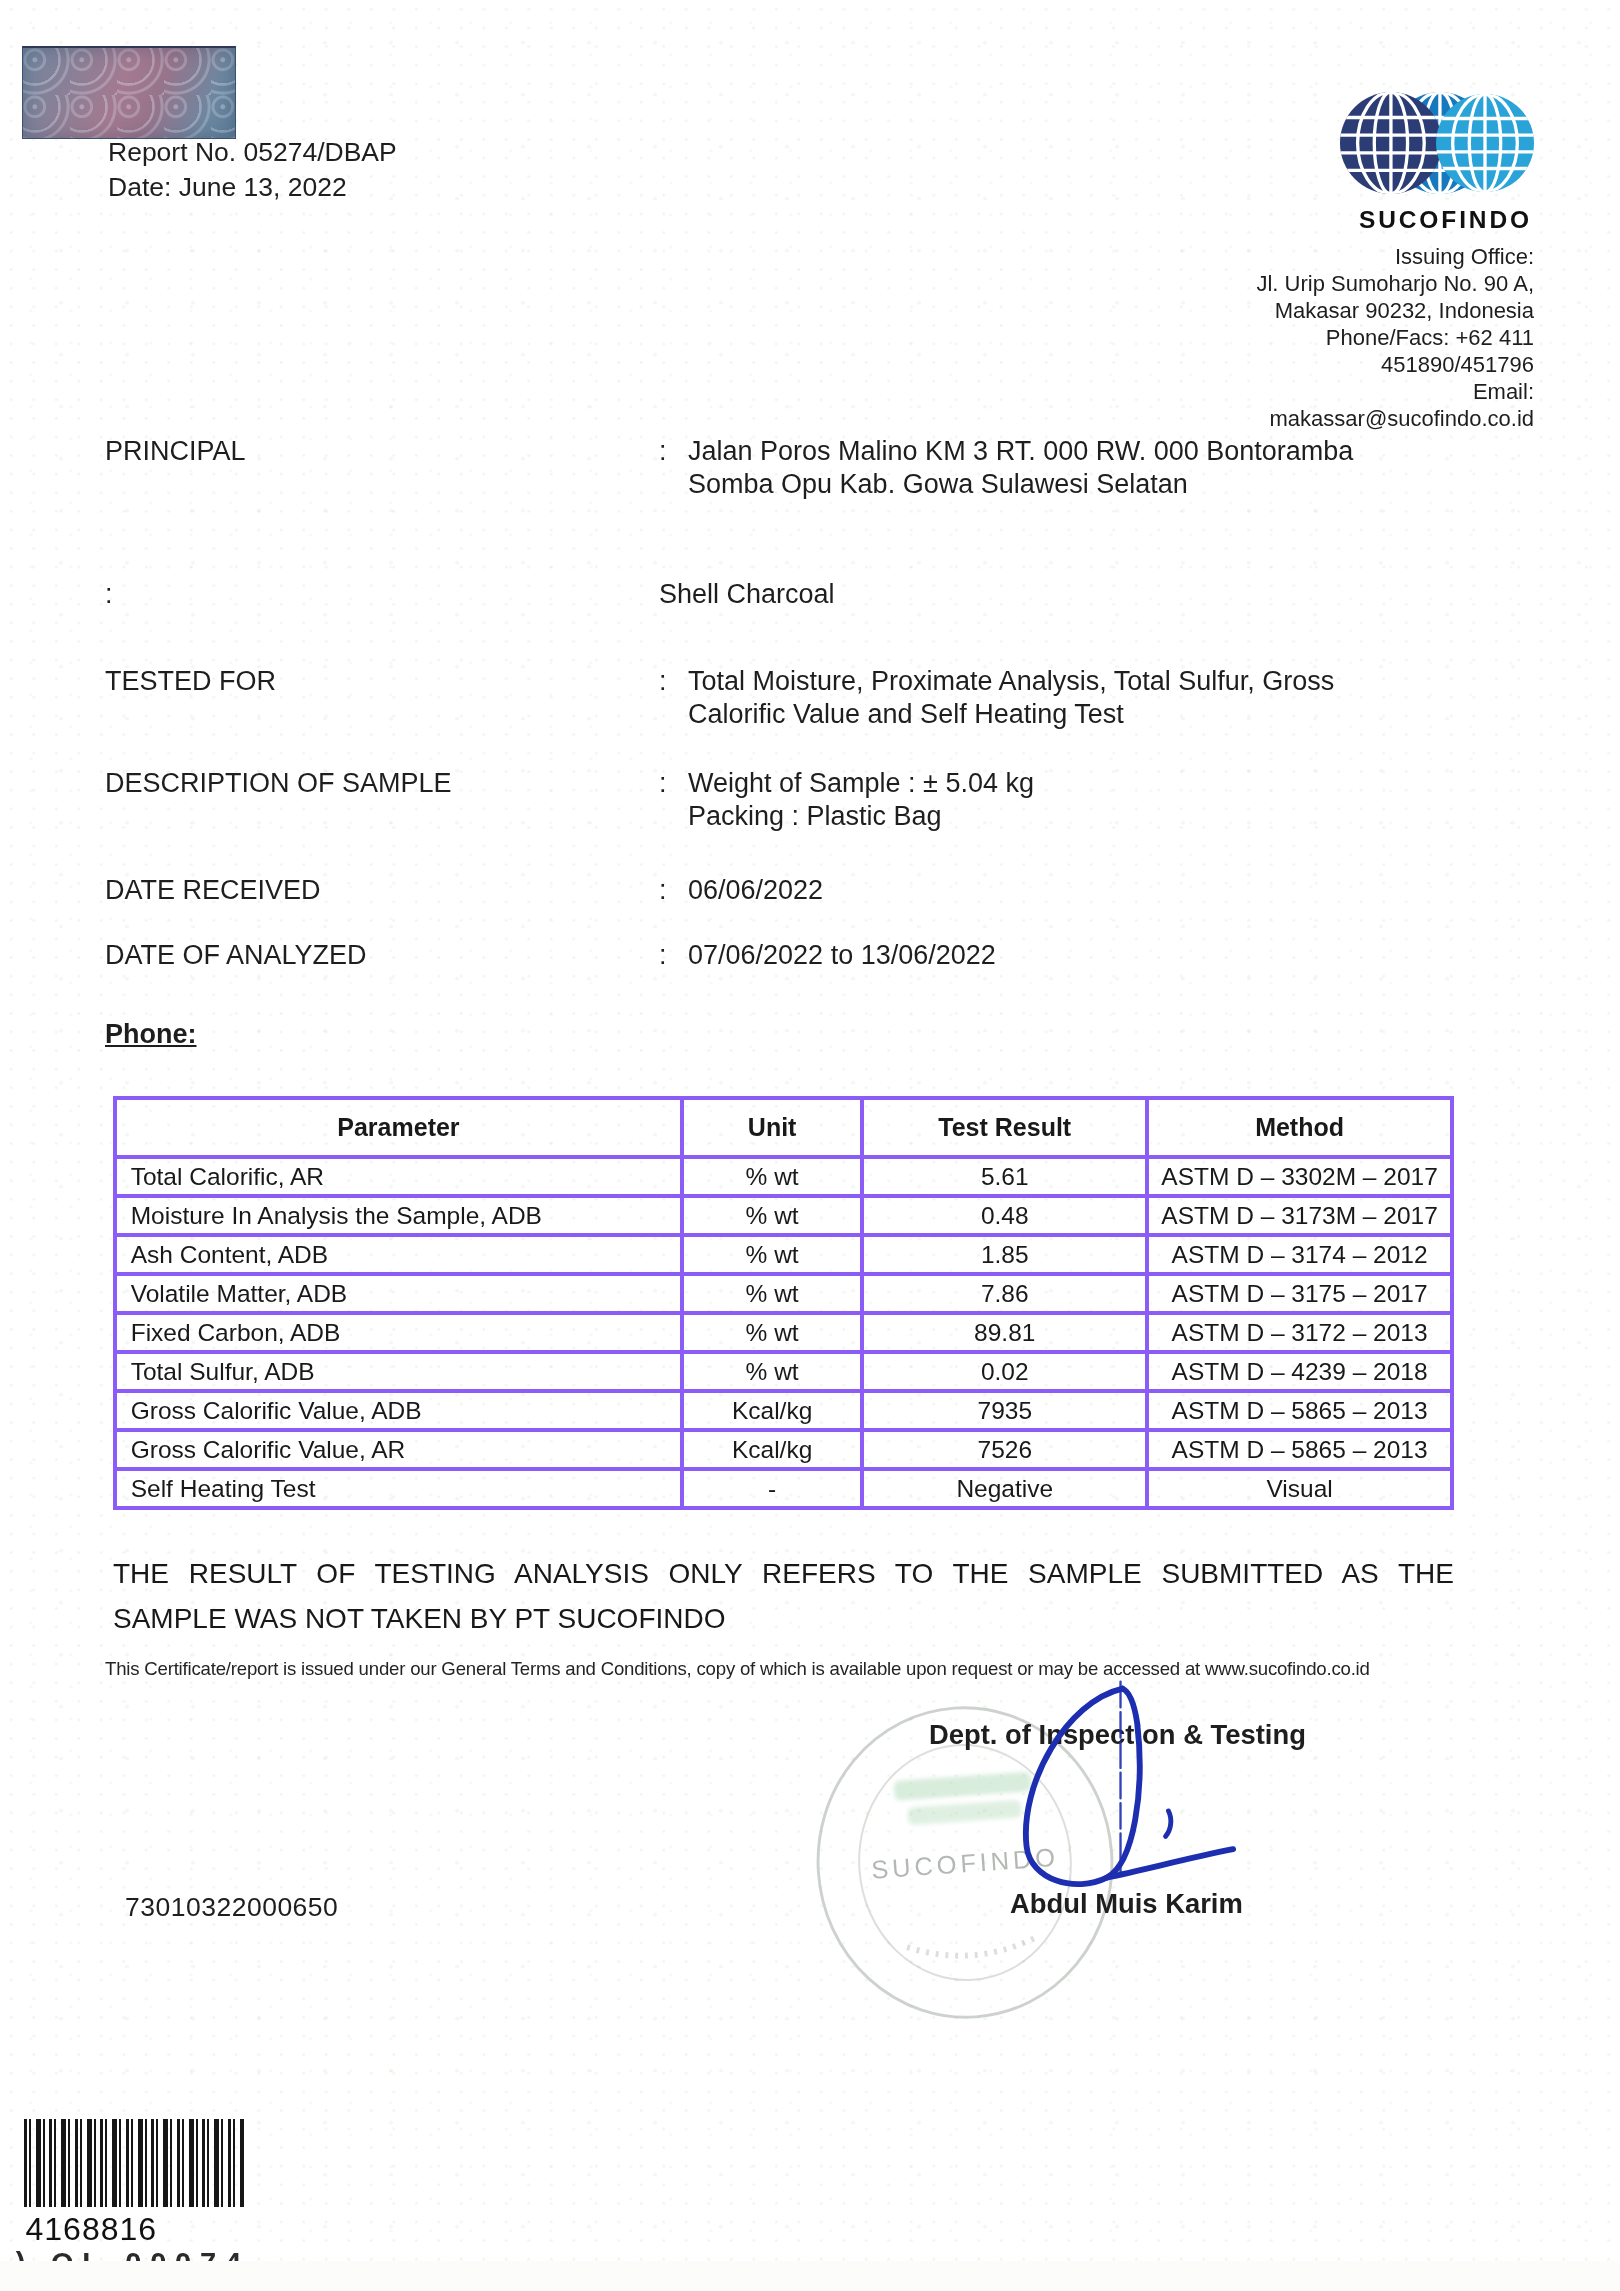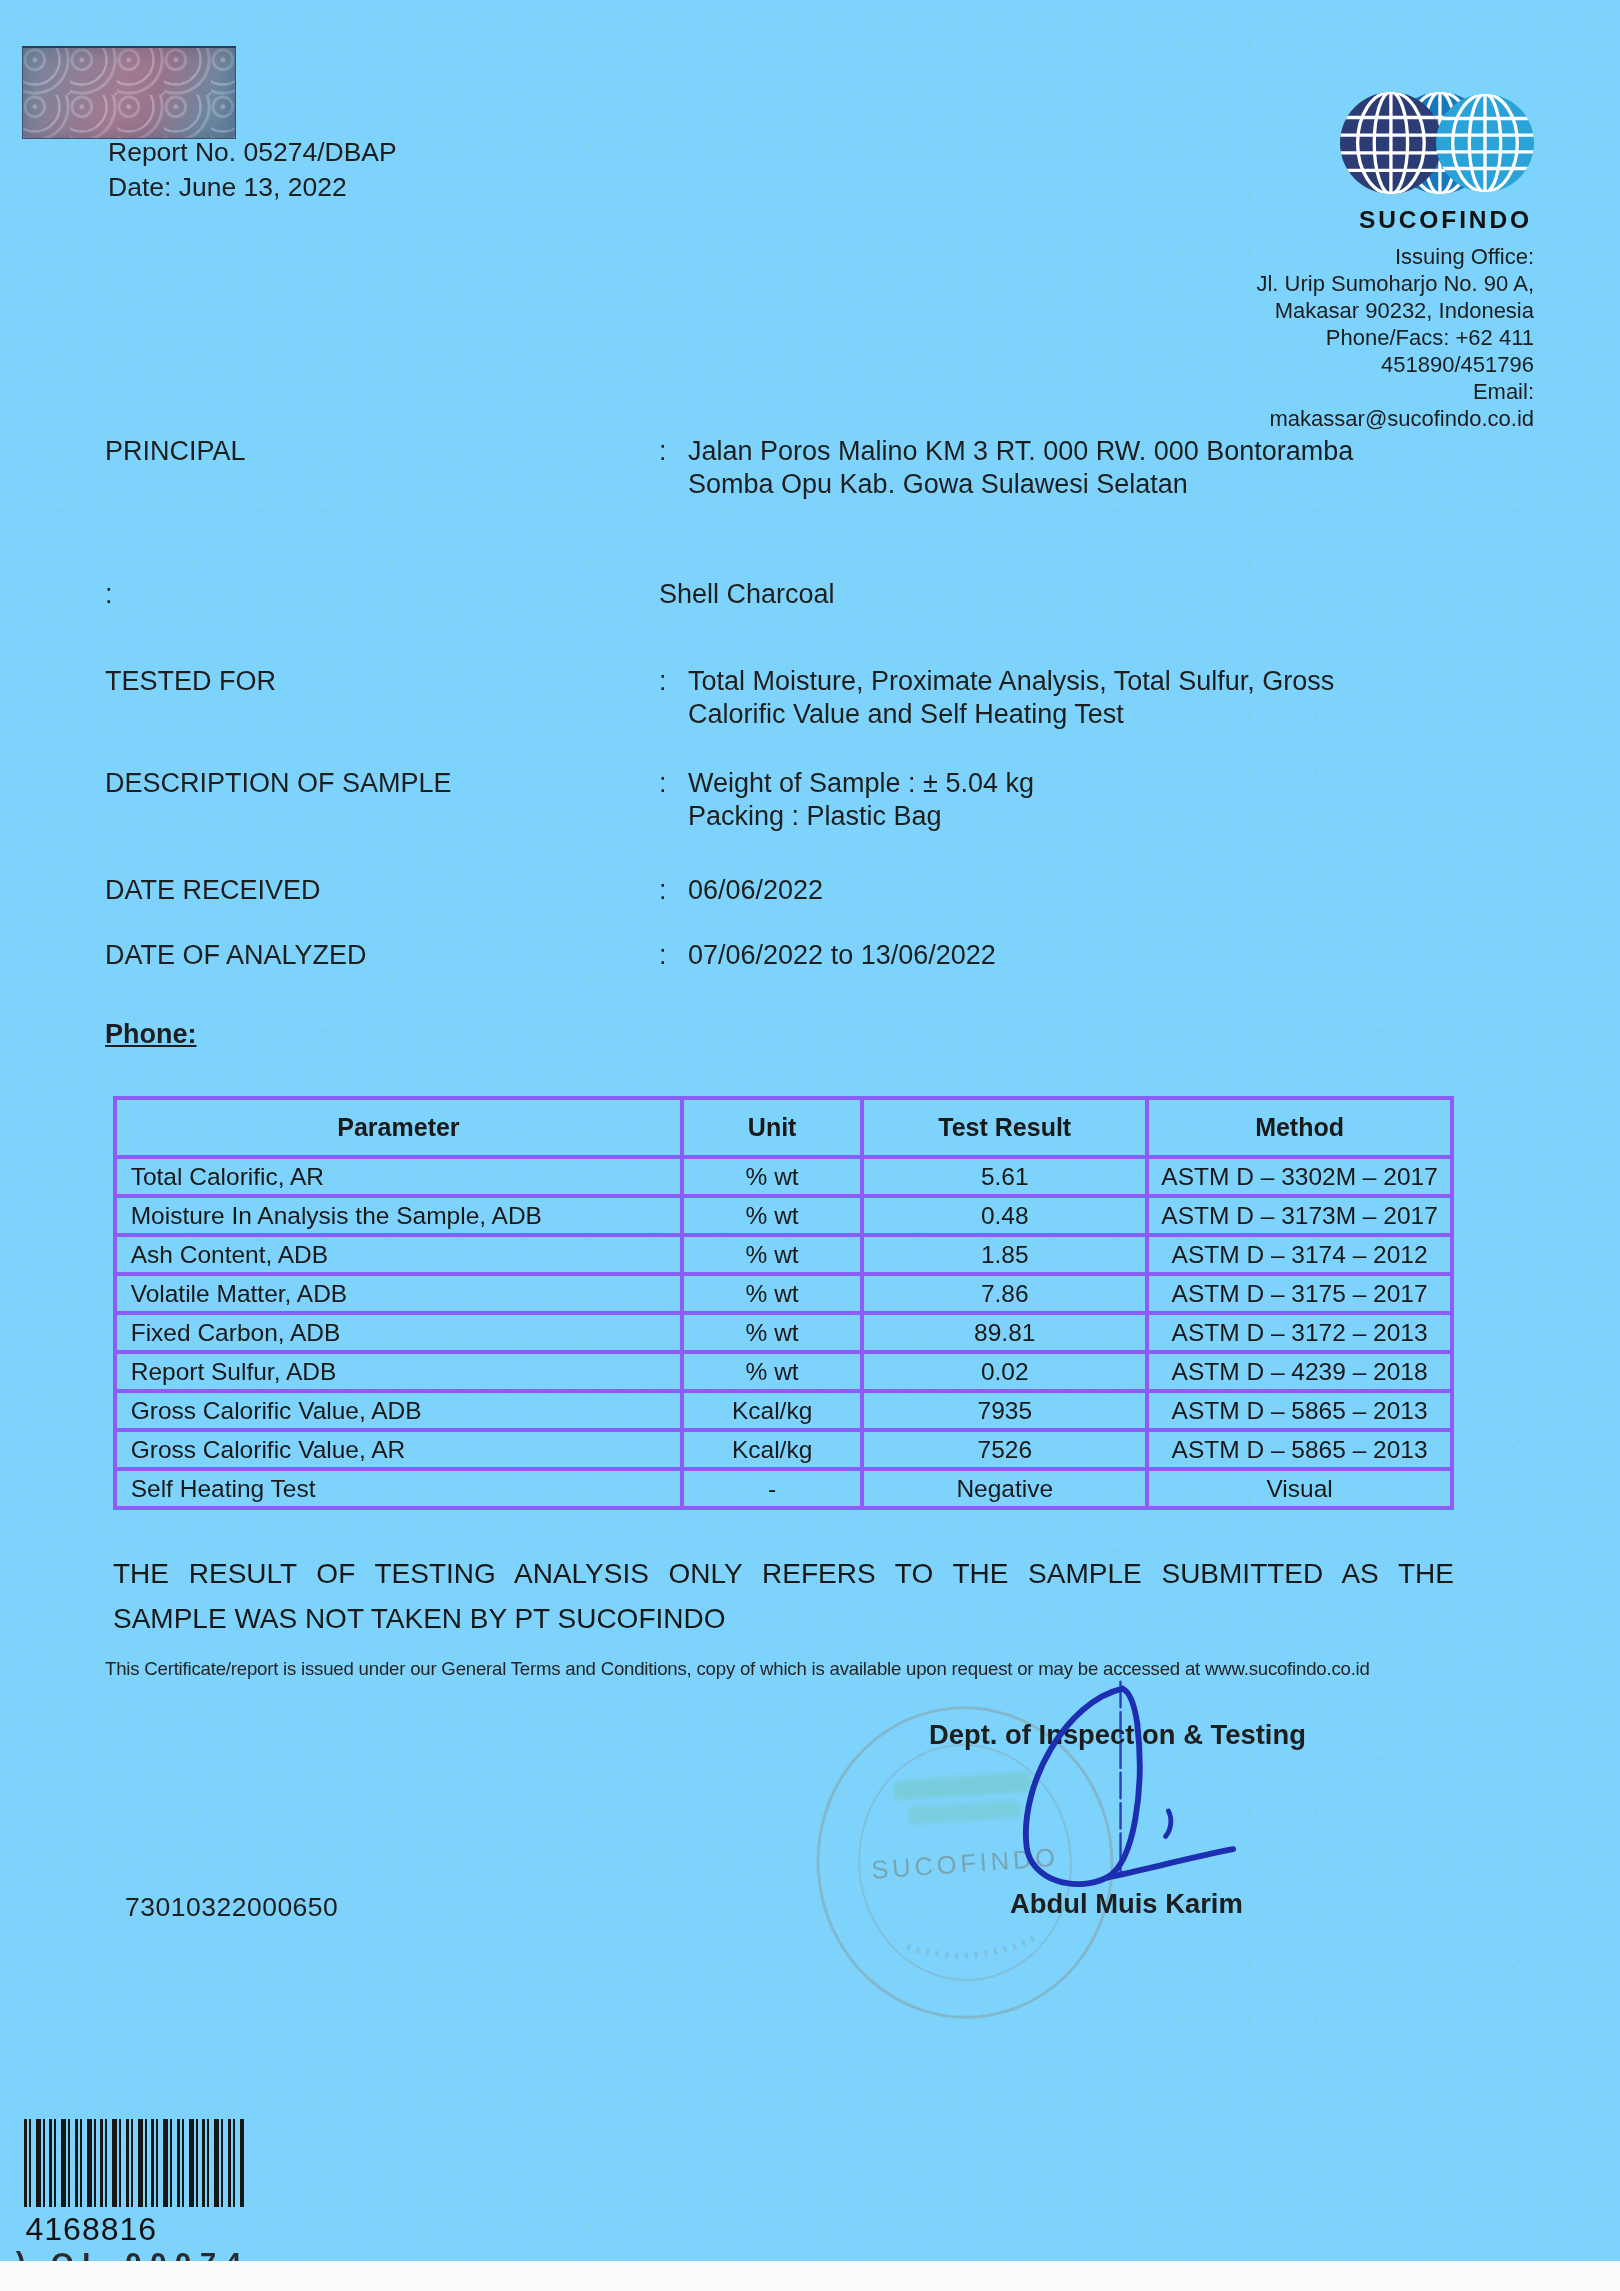--- a/index.html
+++ b/index.html
@@ -1,19 +1,19 @@
 <!DOCTYPE html>
 <html><head>
 <meta charset="utf-8">
 <style>
   * { margin:0; padding:0; box-sizing:border-box; }
   body { background:#888; font-family:"Liberation Sans", sans-serif; }
   .page{
     position:relative; width:1620px; height:2292px;
-    background:#7dd3fc; color:#1e1e1e; overflow:hidden;
+    background:#ffffff; color:#1e1e1e; overflow:hidden;
     font-family:"Liberation Sans", sans-serif;
     padding-left:16px;
   }
   
   .page::before{
     content:""; position:absolute; inset:0; pointer-events:none; z-index:1;
     background-image:
       radial-gradient(rgba(150,205,120,.16) 1px, transparent 1.9px),
       radial-gradient(rgba(170,215,140,.13) 1.2px, transparent 2.1px),
       radial-gradient(rgba(120,185,100,.10) 1.6px, transparent 2.6px);
@@ -251,21 +251,21 @@
         <td>7.86</td>
         <td>ASTM D – 3175 – 2017</td>
       </tr>
       <tr>
         <td class="param">Fixed Carbon, ADB</td>
         <td>% wt</td>
         <td>89.81</td>
         <td>ASTM D – 3172 – 2013</td>
       </tr>
       <tr>
-        <td class="param">Report Sulfur, ADB</td>
+        <td class="param">Total Sulfur, ADB</td>
         <td>% wt</td>
         <td>0.02</td>
         <td>ASTM D – 4239 – 2018</td>
       </tr>
       <tr>
         <td class="param">Gross Calorific Value, ADB</td>
         <td>Kcal/kg</td>
         <td>7935</td>
         <td>ASTM D – 5865 – 2013</td>
       </tr>

